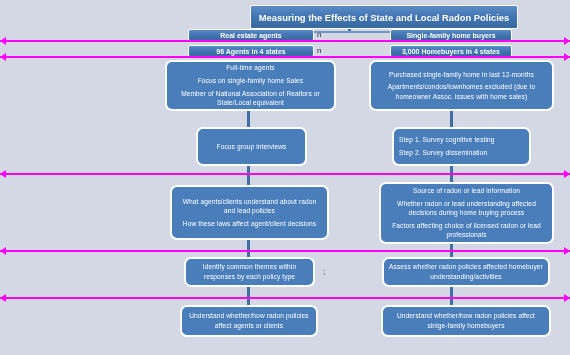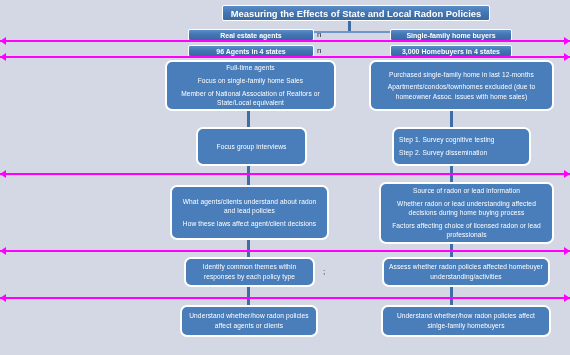--- a/index.html
+++ b/index.html
@@ -147,21 +147,21 @@
   <div class="conn" style="left:247px; top:240px; height:18px;"></div>
   <div class="conn" style="left:247px; top:287px; height:18px;"></div>
 
   <div class="conn" style="left:450px; top:46px;  height:10px;"></div>
   <div class="conn" style="left:450px; top:61px;  height:7px;"></div>
   <div class="conn" style="left:450px; top:110px; height:18px;"></div>
   <div class="conn" style="left:450px; top:165px; height:20px;"></div>
   <div class="conn" style="left:450px; top:240px; height:18px;"></div>
   <div class="conn" style="left:450px; top:287px; height:18px;"></div>
 
-  <div class="pill t-title" style="left:222px; top:5px; width:268px; height:16px;">Measuring the Effects of State and Local Radon Policies</div>
+  <div class="pill t-title" style="left:250px; top:5px; width:268px; height:24px;">Measuring the Effects of State and Local Radon Policies</div>
 
   <div class="pill t85" style="left:188px; top:29px; width:126px; height:12px;">Real estate agents</div>
   <div class="pill t85" style="left:390px; top:29px; width:122px; height:12px;">Single-family home buyers</div>
 
   <div class="pill t85" style="left:188px; top:45px; width:126px; height:12px;">96 Agents in 4 states</div>
   <div class="pill t85" style="left:390px; top:45px; width:122px; height:12px;">3,000 Homebuyers in 4 states</div>
 
   <div class="artifact" style="left:317px; top:30px;">n</div>
   <div class="artifact" style="left:317px; top:46px;">n</div>
   <div class="artifact" style="left:323px; top:267px;">;</div>

